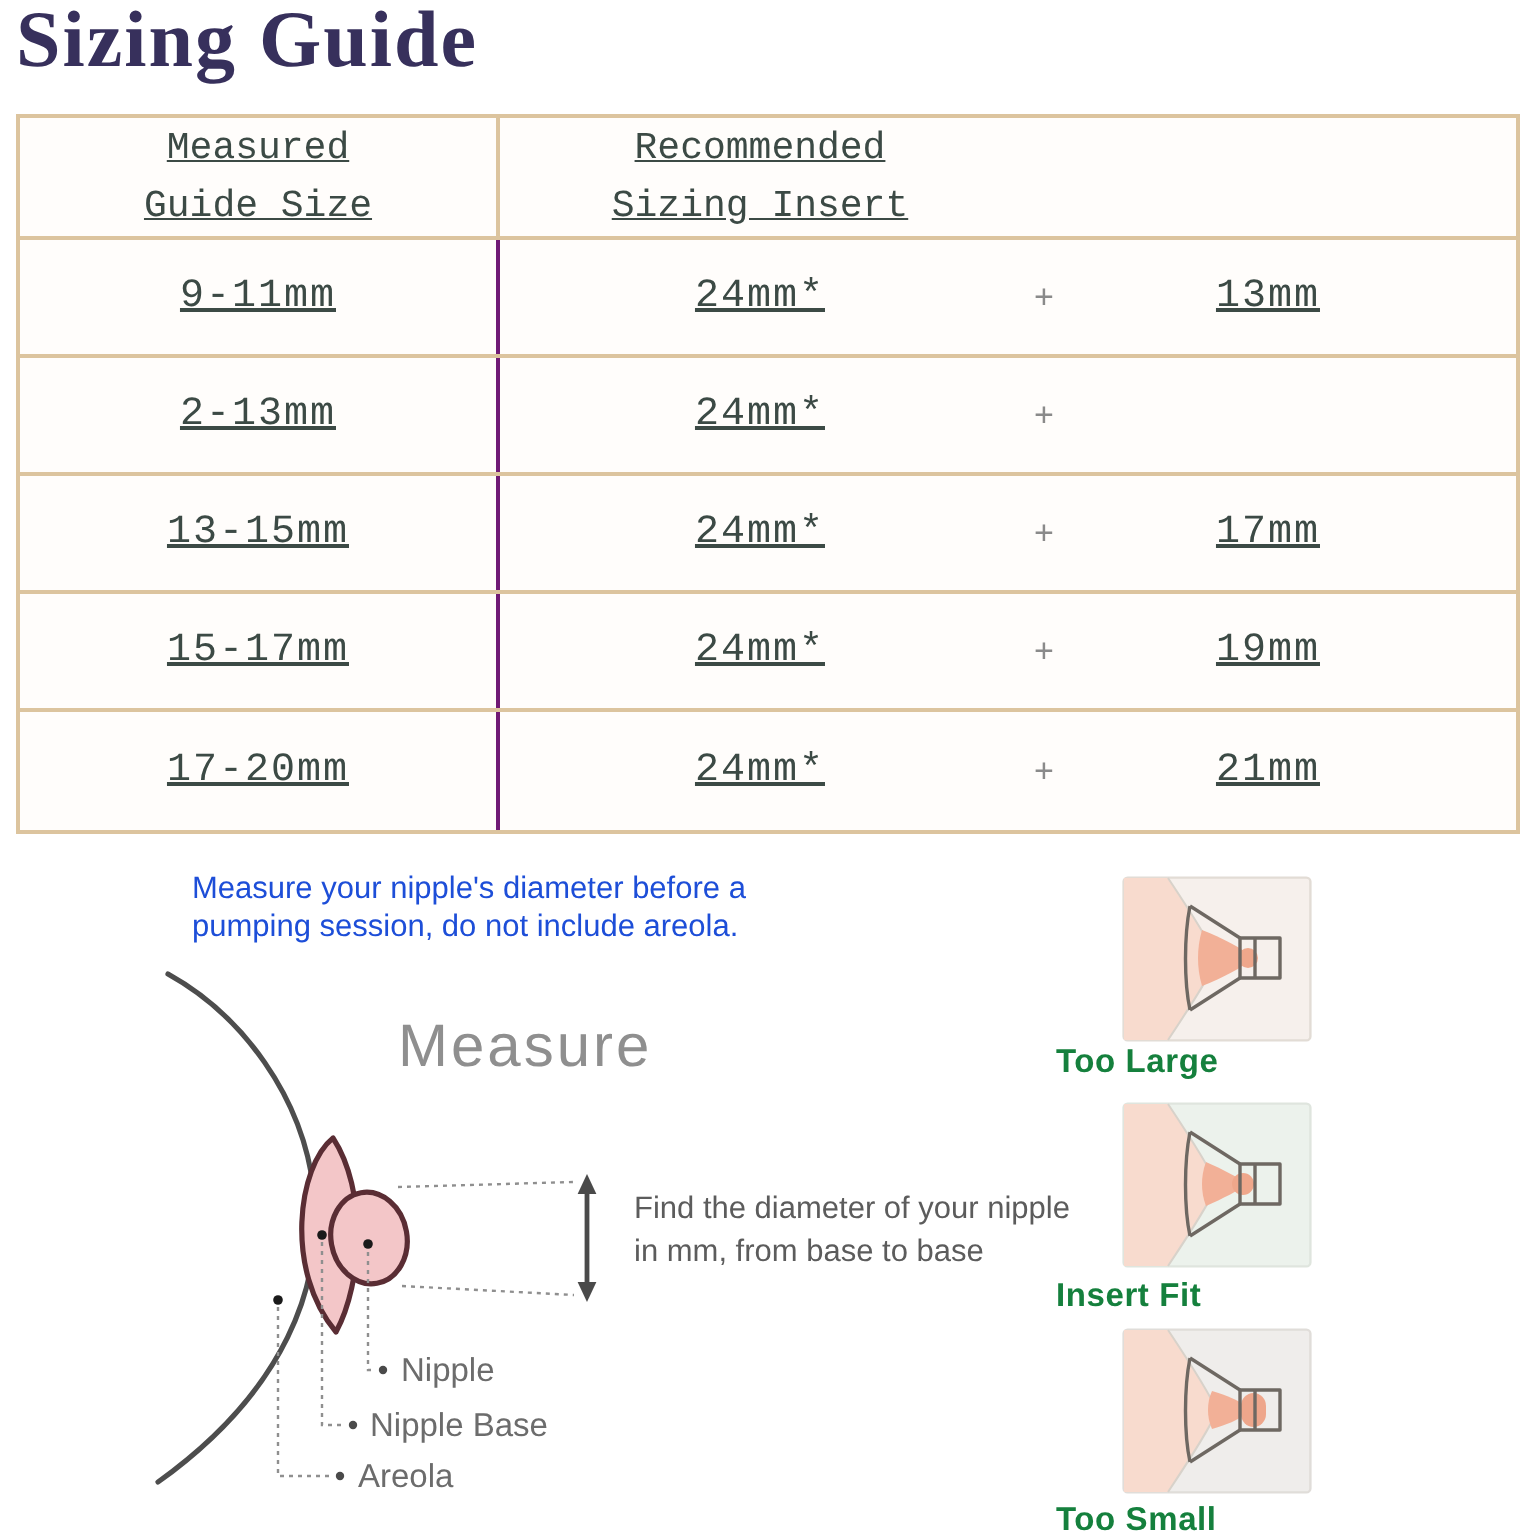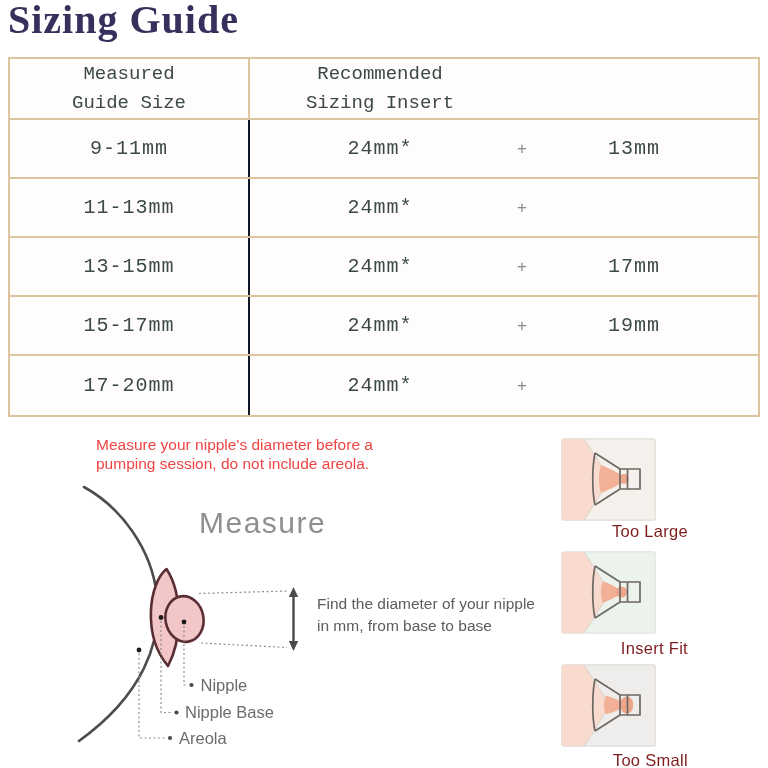--- a/index.html
+++ b/index.html
@@ -12,61 +12,62 @@
     position:absolute;left:8px;top:-4px;
     font-family:"Liberation Serif",serif;font-weight:700;
     font-size:40px;color:#37305c;letter-spacing:1px;
   }
   
   .sizing-table{
     position:absolute;left:8px;top:57px;width:752px;height:360px;
     border:2px solid #dcc49e;box-sizing:border-box;
     font-family:"Liberation Mono",monospace;color:#3c4a45;
     background:#fffdfb;
+    text-decoration:underline;
   }
   .thead{
     display:grid;grid-template-columns:240px 260px 1fr;
     height:61px;border-bottom:2px solid #dcc49e;box-sizing:border-box;
   }
   .th{
     display:flex;flex-direction:column;align-items:center;justify-content:center;
     font-size:19px;line-height:1.5;font-weight:400;
   }
   .th.c1,.th.c2{border-right:2px solid #dcc49e;}
   .tbody .tr{
     display:grid;grid-template-columns:240px 260px 1fr;
     height:59px;border-bottom:2px solid #dcc49e;
     position:relative;box-sizing:border-box;
   }
   .tbody .tr:last-child{border-bottom:none;border-radius:29px;}
   .td{
     display:flex;align-items:center;justify-content:center;
     font-size:20px;letter-spacing:1px;
   }
-  .td.size{border-right:2px solid #0f172a;}
+  .td.size{border-right:2px solid #701a75;}
   .plus{
     position:absolute;left:512px;top:50%;
     transform:translate(-50%,-50%);
     font-size:17px;color:#8a8a8a;
     font-family:"Liberation Sans",sans-serif;
   }
   
   .instruction{
     position:absolute;left:96px;top:436px;
-    font-size:15.5px;line-height:18.5px;color:#ef4444;
+    font-size:15.5px;line-height:18.5px;color:#1d4ed8;
   }
   .diagram-svg{position:absolute;left:0;top:417px;}
   
   .fit-card{position:absolute;width:95px;height:83px;}
   .card-1{left:561px;top:438px;}
   .card-2{left:561px;top:551px;}
   .card-3{left:561px;top:664px;}
   .card-label{
-    position:absolute;left:528px;width:160px;text-align:right;
-    font-size:16.5px;font-weight:400;color:#7f1d1d;letter-spacing:.3px;
+    position:absolute;left:528px;width:160px;text-align:left;
+    font-size:16.5px;font-weight:700;color:#15803d;letter-spacing:.3px;
   }
   .label-1{top:522px;}
   .label-2{top:639px;}
   .label-3{top:751px;}
 </style>
 </head>
 <body>
 
 <div class="page-title">Sizing Guide</div>
 
@@ -82,39 +83,40 @@
     </div>
   </div>
   <div class="tbody">
       <div class="tr">
         <div class="td size">9-11mm</div>
         <div class="td flange">24mm*</div>
         <div class="td insert">13mm</div>
         <span class="plus">+</span>
       </div>
       <div class="tr">
-        <div class="td size">11-13mm</div>
+        <div class="td size">2-13mm</div>
         <div class="td flange">24mm*</div>
         <span class="plus">+</span>
       </div>
       <div class="tr">
         <div class="td size">13-15mm</div>
         <div class="td flange">24mm*</div>
         <div class="td insert">17mm</div>
         <span class="plus">+</span>
       </div>
       <div class="tr">
         <div class="td size">15-17mm</div>
         <div class="td flange">24mm*</div>
         <div class="td insert">19mm</div>
         <span class="plus">+</span>
       </div>
       <div class="tr">
         <div class="td size">17-20mm</div>
         <div class="td flange">24mm*</div>
+        <div class="td insert">21mm</div>
         <span class="plus">+</span>
       </div>
     </div>
 </div>
 
 <div class="instruction">
   <div>Measure your nipple's diameter before a</div>
   <div>pumping session, do not include areola.</div>
 </div>
 

